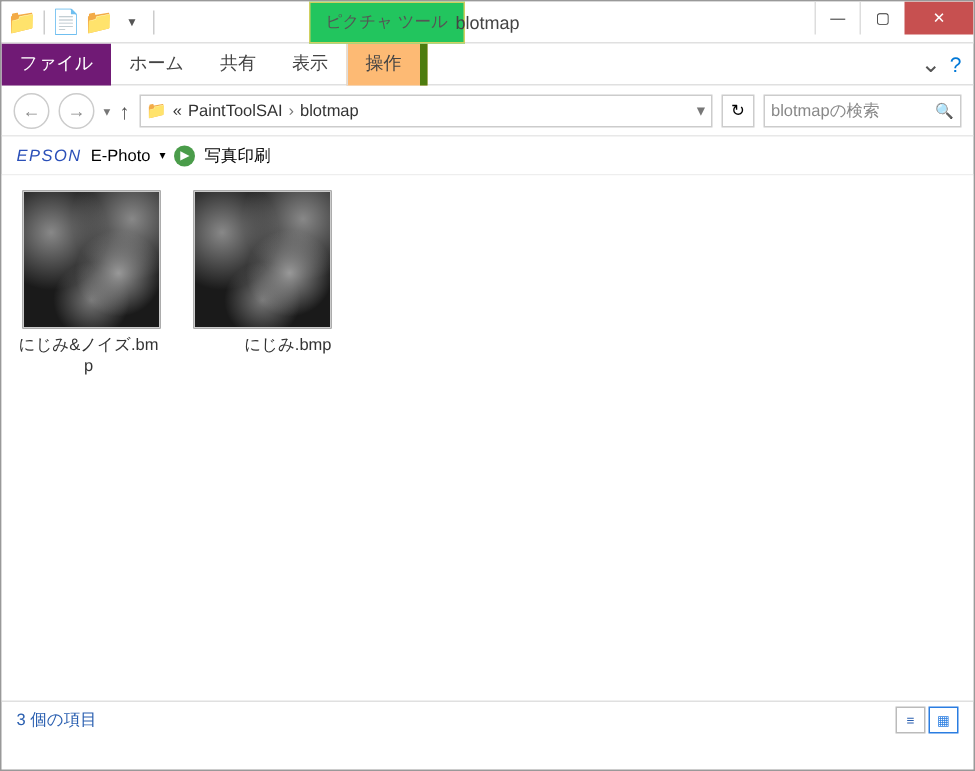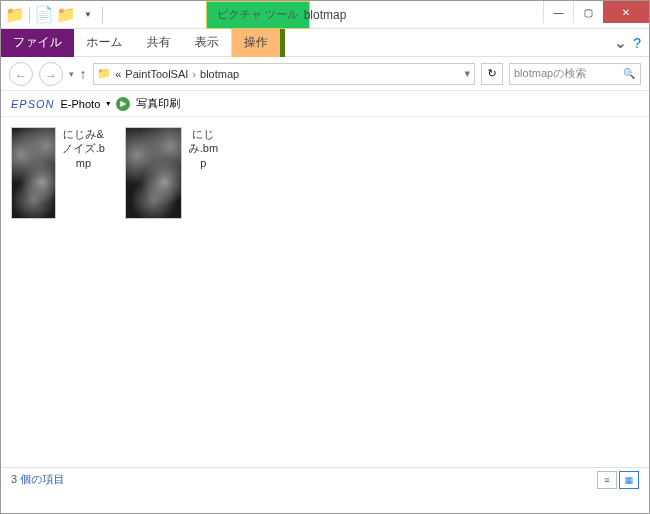--- a/index.html
+++ b/index.html
@@ -28,21 +28,21 @@
 .address .crumb { color: #333; }
 .address .sep { color: #777; }
 .search { width: 132px; border: 1px solid #ccc; height: 22px; display: flex; align-items: center; padding: 0 4px; font-size: 11px; color: #888; justify-content: space-between; }
 .refresh-btn { width: 22px; height: 22px; border: 1px solid #ccc; display: flex; align-items: center; justify-content: center; font-size: 11px; }
 
 .toolbar { height: 26px; display: flex; align-items: center; padding: 0 10px; font-size: 11px; border-bottom: 1px solid #eee; gap: 6px; }
 .epson-logo { color: #2a4fb8; font-weight: normal; font-style: italic; letter-spacing: 1px; }
 .green-circ { width: 14px; height: 14px; background: #4a9c4a; border-radius: 50%; display: inline-flex; align-items: center; justify-content: center; color: #fff; font-size: 8px; }
 
 .content { height: 350px; background: #fff; padding: 10px; display: flex; gap: 18px; align-items: flex-start; }
-.fitem { width: 96px; display: flex; flex-direction: row; align-items: flex-start; gap: 4px; }
+.fitem { width: 96px; display: flex; flex-direction: column; align-items: flex-end; gap: 4px; }
 .thumb { width: 92px; height: 92px; border: 1px solid #ccc; }
 .noise {
   background:
     radial-gradient(circle at 20% 30%, #888 0%, transparent 40%),
     radial-gradient(circle at 70% 60%, #999 0%, transparent 35%),
     radial-gradient(circle at 50% 80%, #777 0%, transparent 30%),
     radial-gradient(circle at 80% 20%, #888 0%, transparent 40%),
     #1a1a1a;
 }
 .ami {

